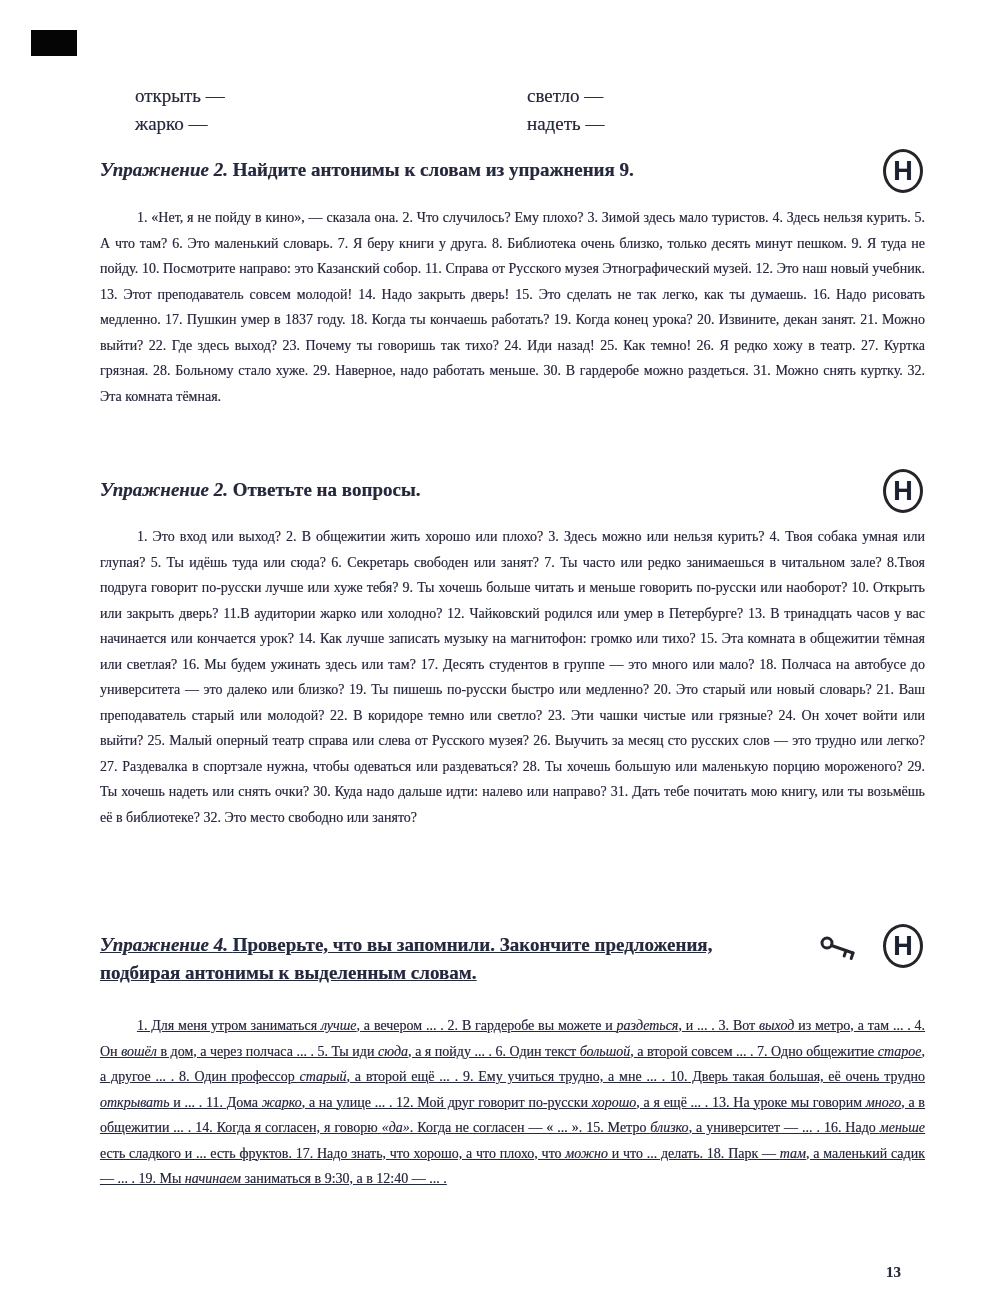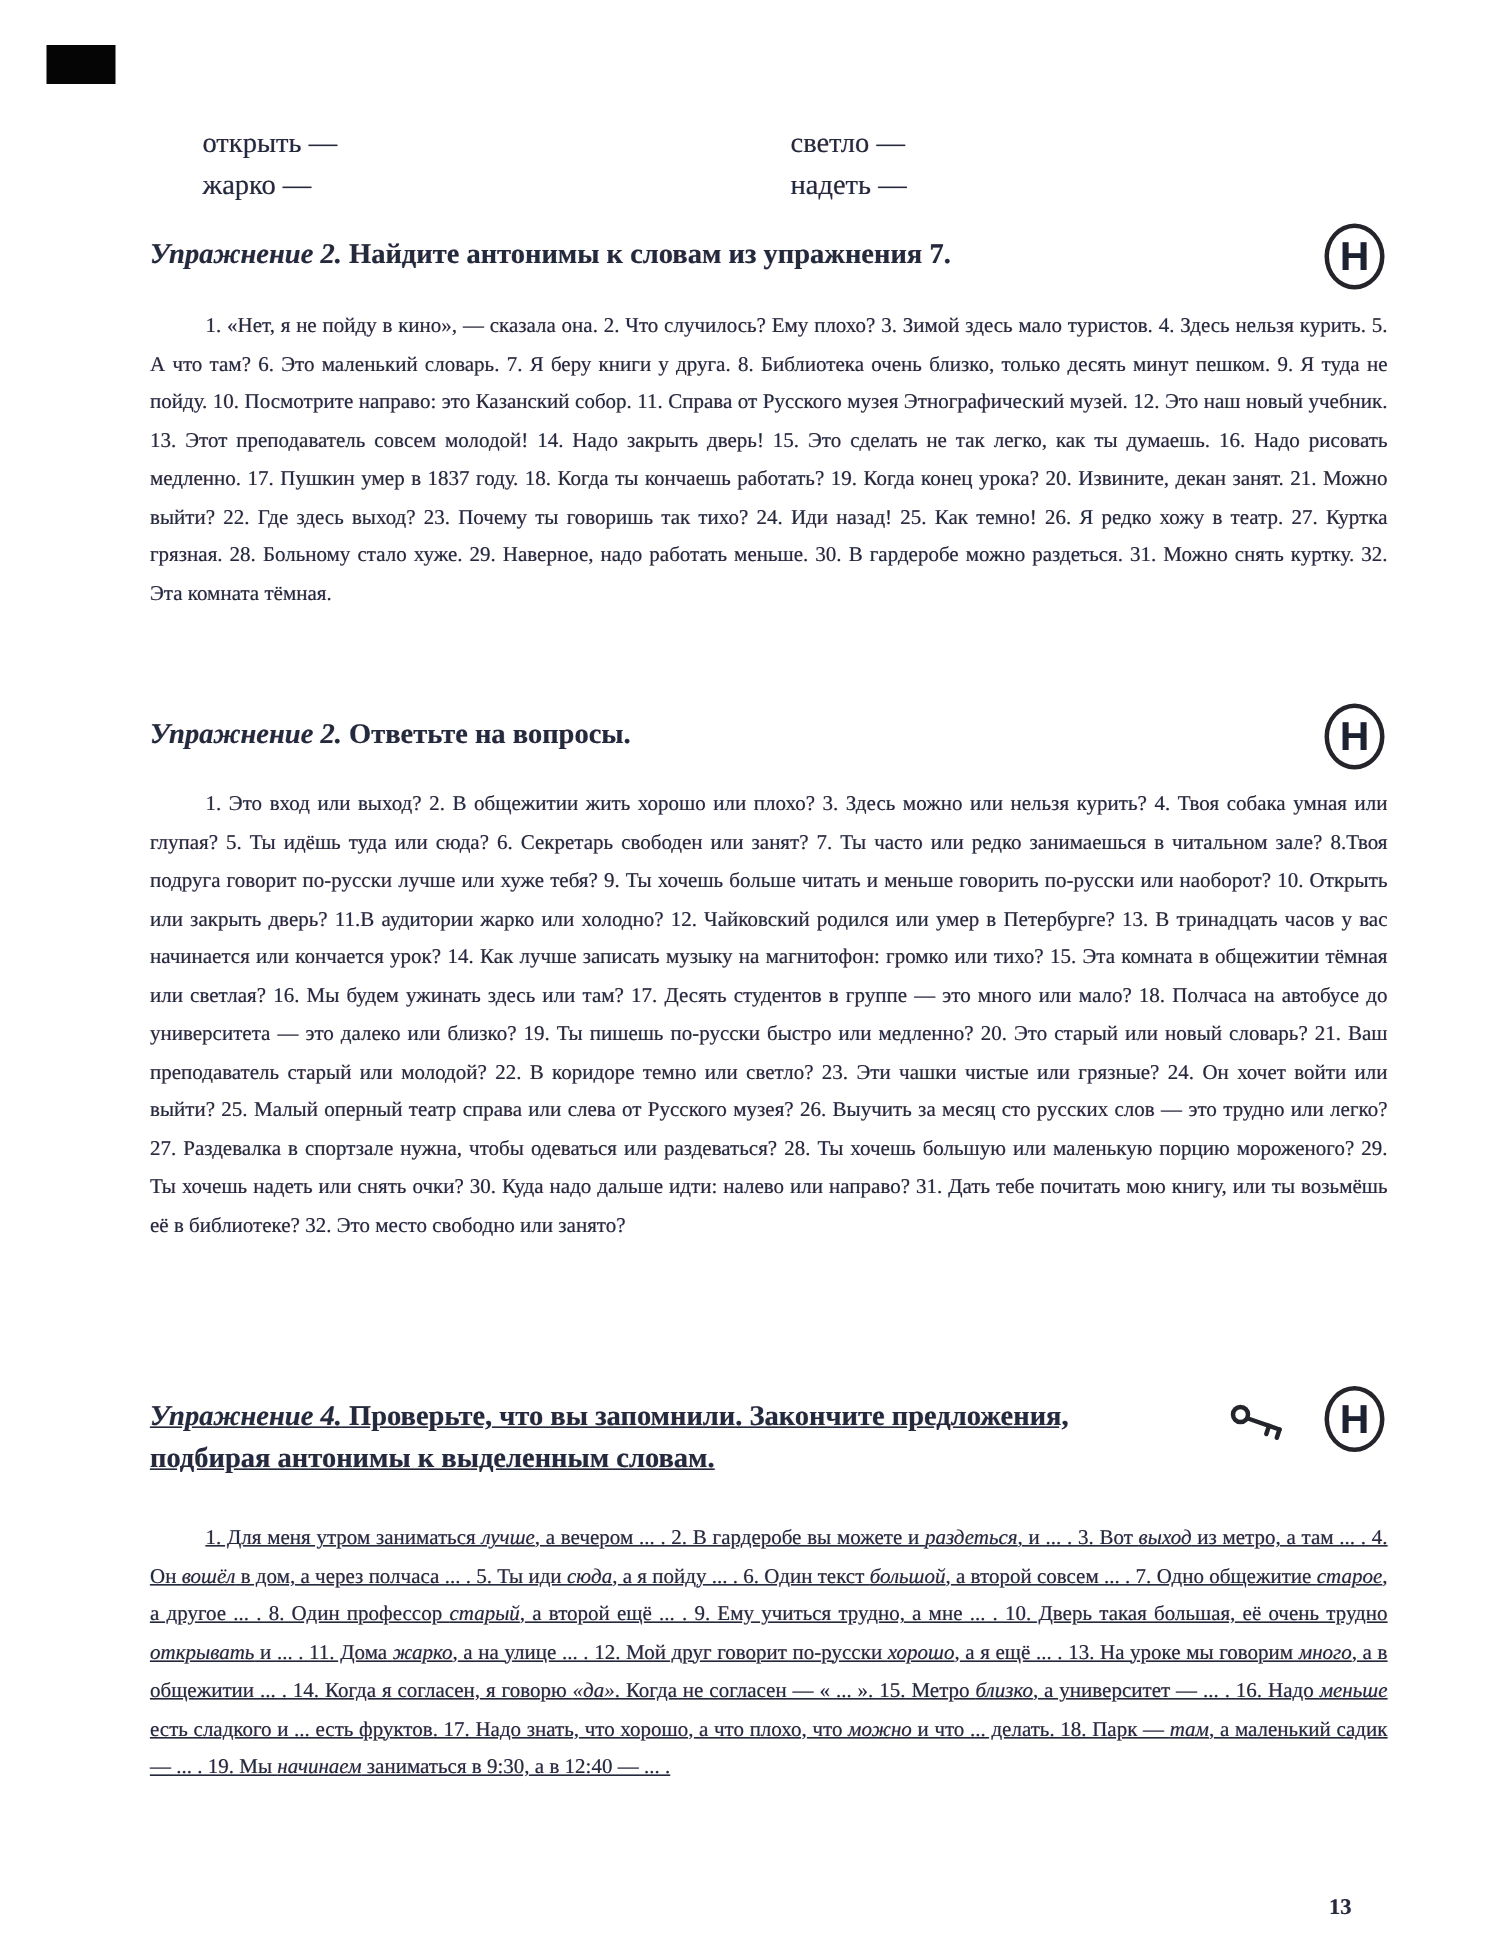--- a/index.html
+++ b/index.html
@@ -53,21 +53,21 @@
     </div>
     <div class="pair-col2">
       <div>светло —</div>
       <div>надеть —</div>
     </div>
   </div>
 
   <section class="ex ex2">
     <div class="ex-head ink-soft">
       <span class="ex-label">Упражнение 2.</span>
-      <span class="ex-instr">Найдите антонимы к словам из упражнения 7.</span>
+      <span class="ex-instr">Найдите антонимы к словам из упражнения 9.</span>
       <span class="h-badge">
           <span>H</span>
         </span>
     </div>
     <p class="ex-body ink-soft">1. «Нет, я не пойду в кино», — сказала она. 2. Что случилось? Ему плохо? 3. Зимой здесь мало туристов. 4. Здесь нельзя курить. 5. А что там? 6. Это маленький словарь. 7. Я беру книги у друга. 8. Библиотека очень близко, только десять минут пешком. 9. Я туда не пойду. 10. Посмотрите направо: это Казанский собор. 11. Справа от Русского музея Этнографический музей. 12. Это наш новый учебник. 13. Этот преподаватель совсем молодой! 14. Надо закрыть дверь! 15. Это сделать не так легко, как ты думаешь. 16. Надо рисовать медленно. 17. Пушкин умер в 1837 году. 18. Когда ты кончаешь работать? 19. Когда конец урока? 20. Извините, декан занят. 21. Можно выйти? 22. Где здесь выход? 23. Почему ты говоришь так тихо? 24. Иди назад! 25. Как темно! 26. Я редко хожу в театр. 27. Куртка грязная. 28. Больному стало хуже. 29. Наверное, надо работать меньше. 30. В гардеробе можно раздеться. 31. Можно снять куртку. 32. Эта комната тёмная.</p>
   </section>
 
   <section class="ex ex3">
     <div class="ex-head ink-soft">
       <span class="ex-label">Упражнение 2.</span>

